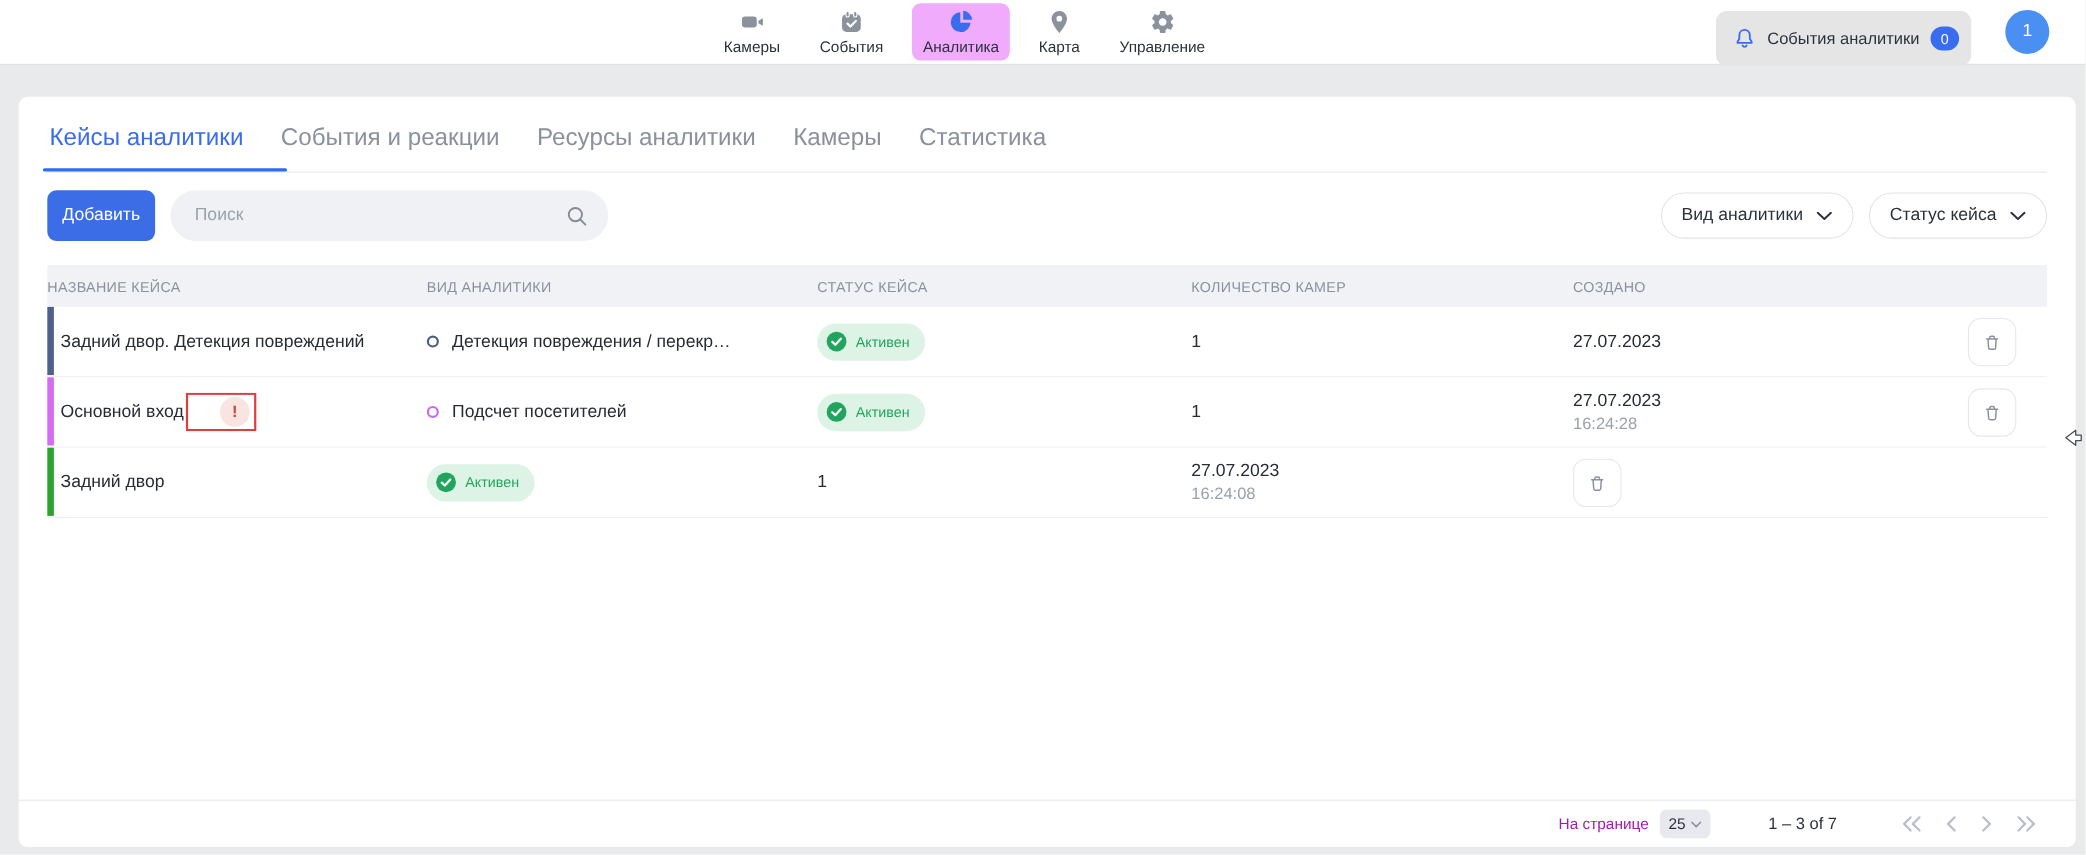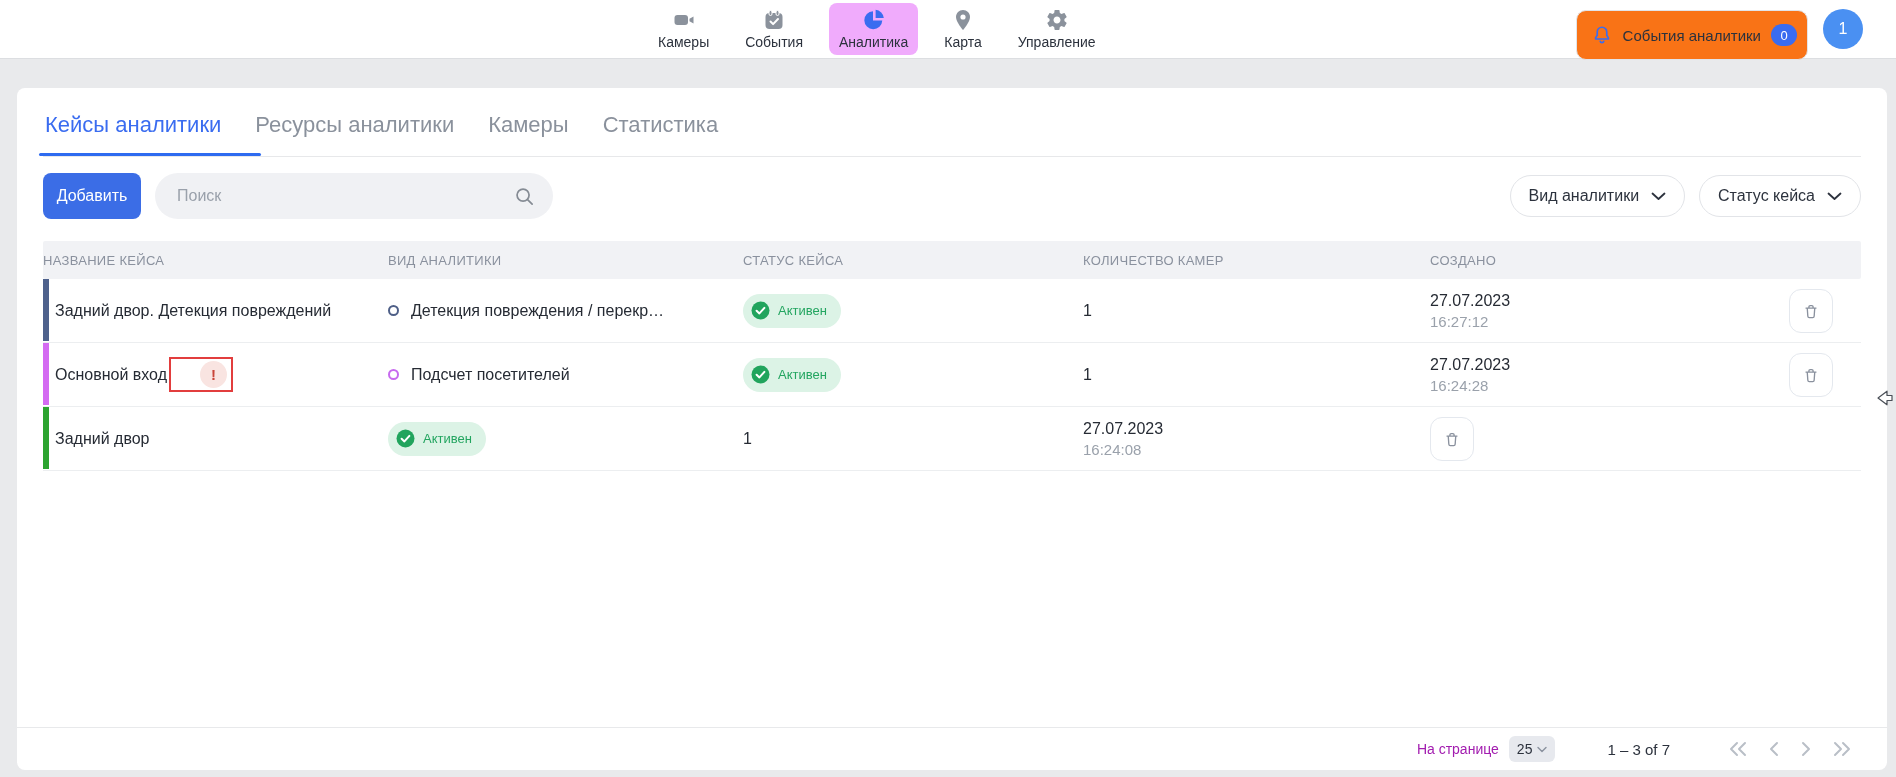--- a/index.html
+++ b/index.html
@@ -9,22 +9,22 @@
     -webkit-font-smoothing:antialiased;color:#262b34;
   }
   
   .topbar{position:absolute;left:0;top:0;width:1896px;height:58px;background:#fff;
     border-bottom:1px solid #dcdee1;z-index:3;}
   .nav{position:absolute;left:648px;top:0;height:58px;display:flex;align-items:center;gap:16px;}
   .nav-item{display:flex;flex-direction:column;align-items:center;gap:2px;padding:5px 10px;border-radius:8px;}
   .nav-item.active{background:#f0abfc;}
   .nav-label{font-size:14px;color:#2c323d;white-space:nowrap;}
   .nav-icon{width:24px;height:24px;display:flex;align-items:center;justify-content:center;}
-  .events-btn{position:absolute;right:88px;top:10px;height:50px;border:1px solid #e2e4e8;
-    border-radius:10px;display:flex;align-items:center;gap:10px;padding:0 10px 0 14px;background:#f97316;box-sizing:border-box;}
+  .events-btn{position:absolute;right:104px;top:10px;height:50px;border:1px solid #e2e4e8;
+    border-radius:10px;display:flex;align-items:center;gap:10px;padding:0 10px 0 14px;background:#e5e5e5;box-sizing:border-box;}
   .events-label{font-size:15px;color:#2c323d;white-space:nowrap;}
   .events-badge{min-width:14px;height:22px;border-radius:11px;background:#3a6cf0;color:#fff;
     font-size:13px;display:flex;align-items:center;justify-content:center;padding:0 6px;}
   .avatar{position:absolute;right:33px;top:9px;width:40px;height:40px;border-radius:50%;
     background:#4a90f2;color:#fff;font-size:16px;display:flex;align-items:center;justify-content:center;}
   
   .card{position:absolute;left:17px;top:88px;width:1870px;height:682px;background:#fff;border-radius:8px;}
   
   .tabs{margin:0 26px;display:flex;gap:30px;border-bottom:1px solid #e7e8ea;padding-top:24px;height:44px;box-sizing:content-box;}
   .tab{font-size:22px;color:#8a919c;position:relative;height:44px;display:flex;align-items:flex-start;padding:0 2px;white-space:nowrap;}
@@ -143,20 +143,21 @@
     <span class="events-badge">0</span>
   </button>
 
   <div class="avatar">1</div>
 </div>
 
 <div class="card">
 
   <div class="tabs">
     <div class="tab active">Кейсы аналитики</div>
+    <div class="tab">События и реакции</div>
     <div class="tab">Ресурсы аналитики</div>
     <div class="tab">Камеры</div>
     <div class="tab">Статистика</div>
   </div>
 
   <div class="toolbar">
     <button class="btn-add">Добавить</button>
     <div class="search">
       <input type="text" placeholder="Поиск" style="">
       <span style="display:flex;">
@@ -212,21 +213,20 @@
                 <circle cx="9.5" cy="9.5" r="9" fill="#21a45d"></circle>
                 <polyline points="5.6,9.8 8.4,12.4 13.4,6.9" fill="none" stroke="#fff" stroke-width="2" stroke-linecap="round" stroke-linejoin="round"></polyline>
               </svg>
           </span>
           <span>Активен</span>
         </span>
       </div>
       <div class="cell-count">1</div>
       <div class="cell-created">
         <div class="date">27.07.2023</div>
-        <div class="time">16:27:12</div>
       </div>
       <button class="trash-btn">
         <svg width="20" height="20" viewBox="0 0 24 24">
             <path d="M6 8.5h12M9.5 8.5V7c0-.8.7-1.5 1.5-1.5h2c.8 0 1.5.7 1.5 1.5v1.5M7.5 8.5l.7 9.8c.06.9.8 1.6 1.7 1.6h4.2c.9 0 1.64-.7 1.7-1.6l.7-9.8" fill="none" stroke="#8a919e" stroke-width="1.6" stroke-linecap="round" stroke-linejoin="round"></path>
           </svg>
       </button>
     </div>
 
     <div class="row">
       <span class="rowbar" style="background: rgb(212, 107, 242);"></span>

